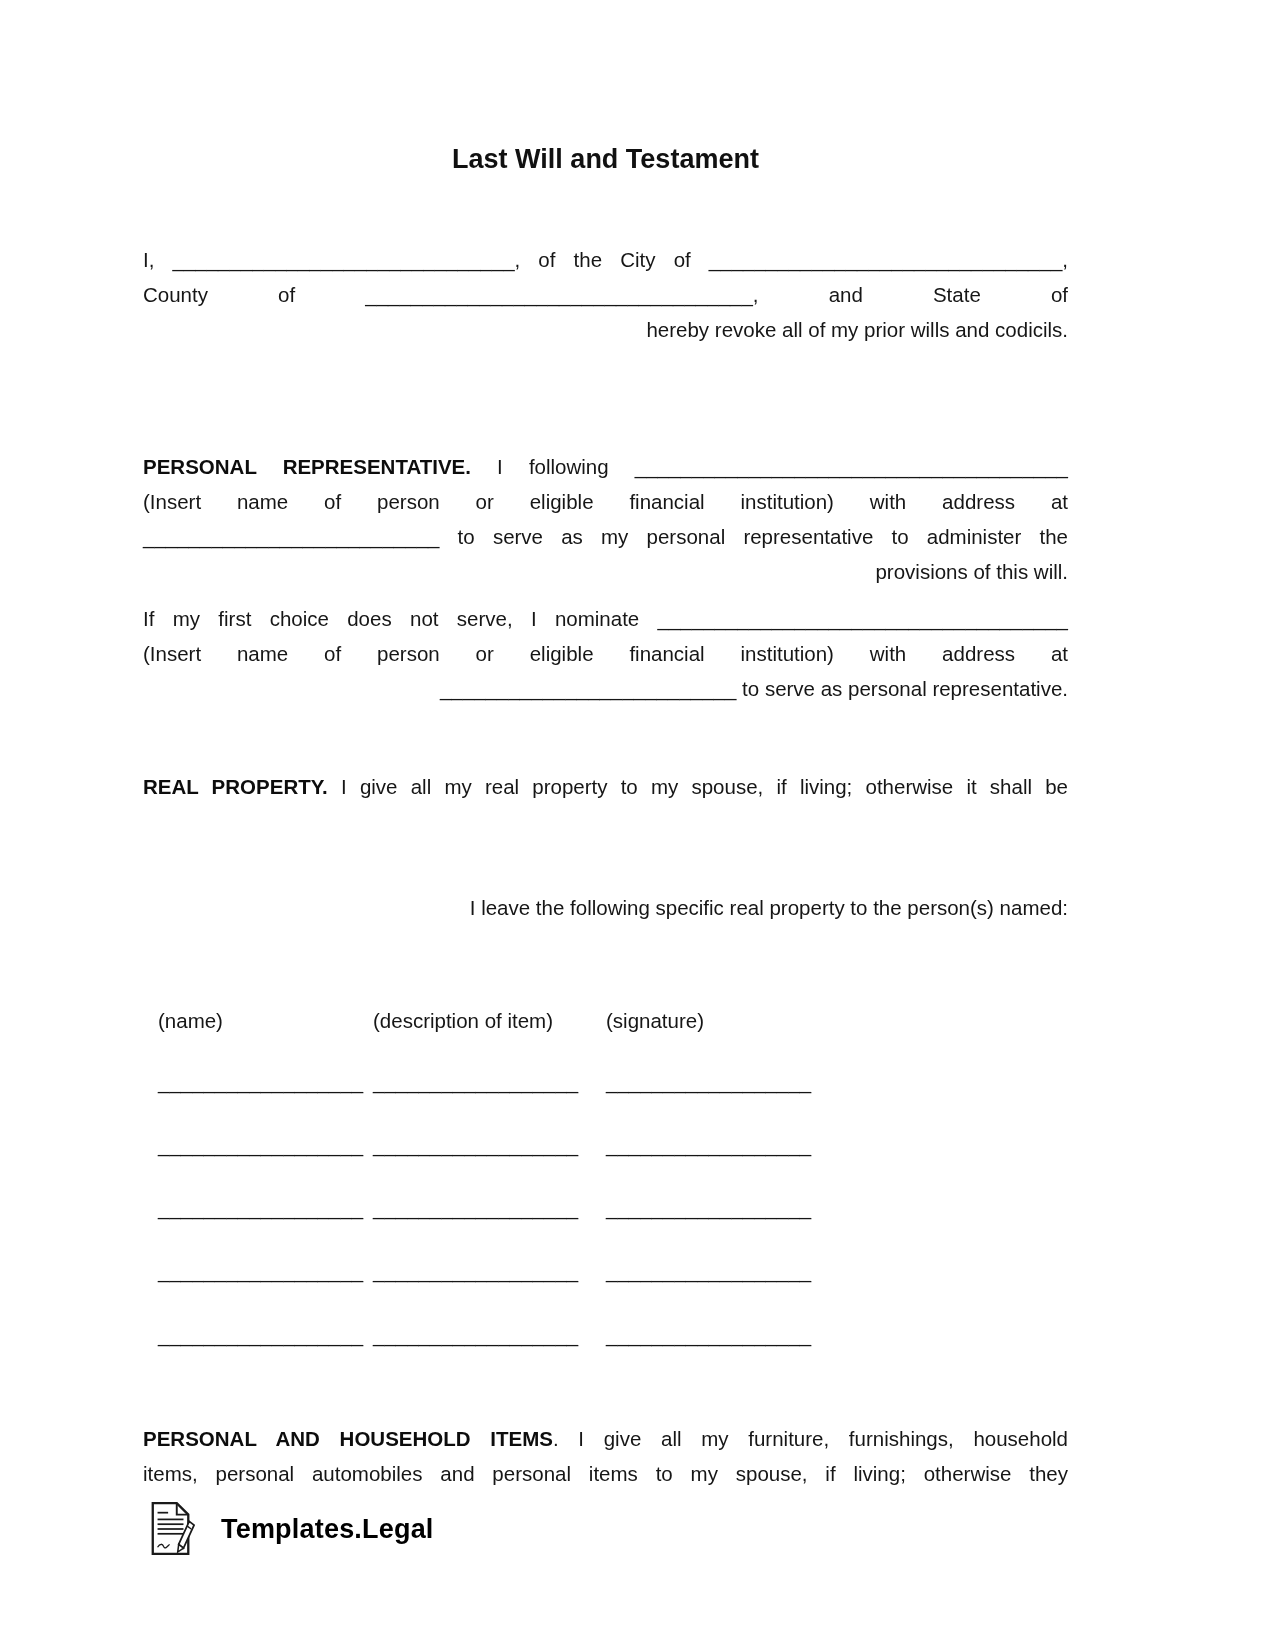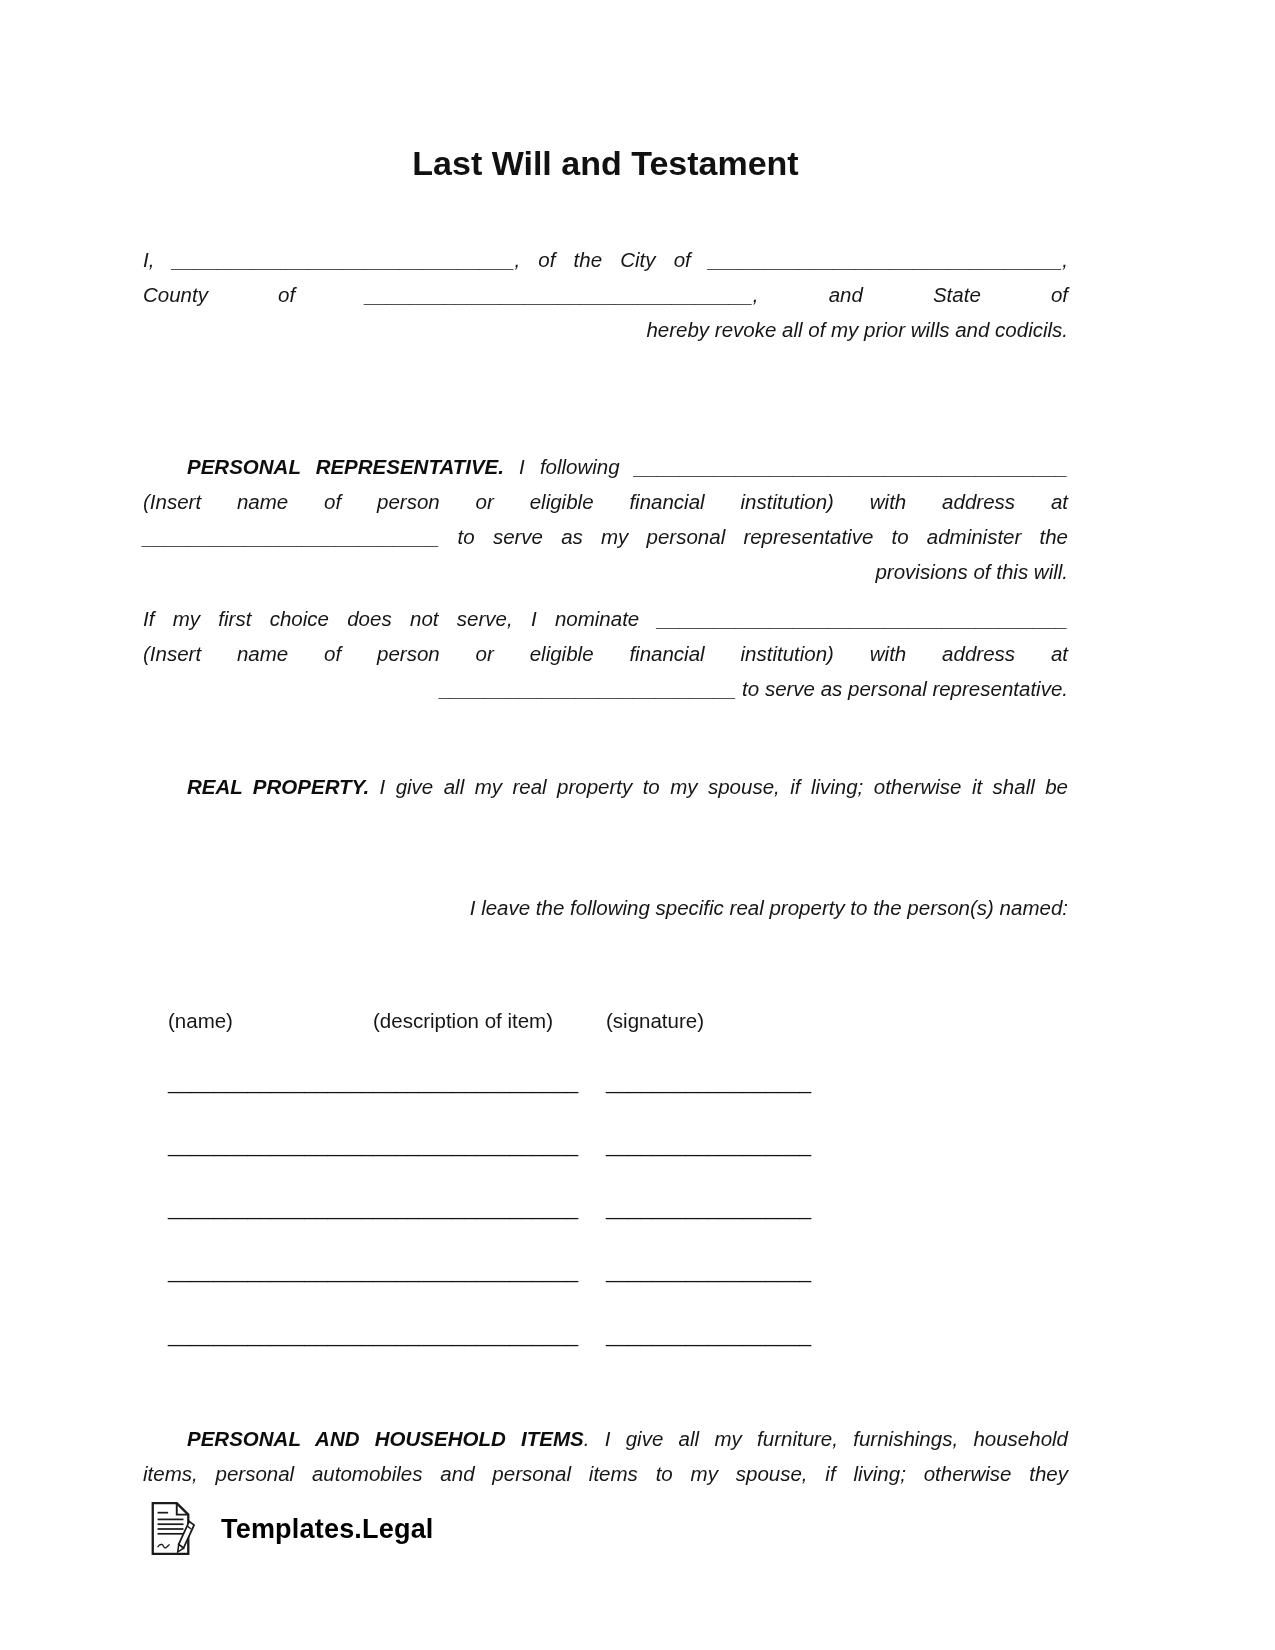--- a/index.html
+++ b/index.html
@@ -7,28 +7,28 @@
     position:relative;
     width:1275px;height:1650px;
     background:#ffffff;
     font-family:"Liberation Sans","DejaVu Sans",sans-serif;
     color:#161616;
     overflow:hidden;
     margin:0 auto;
   }
   .doc-title{
     position:absolute;top:144px;left:143px;width:925px;
-    text-align:center;font-weight:bold;font-size:34px;color:#111;
+    text-align:center;font-weight:bold;font-size:27px;color:#111;
   }
-  .para{position:absolute;left:143px;width:925px;font-size:20.5px;line-height:35px;font-style:italic;}
+  .para{position:absolute;left:143px;width:925px;font-size:20.5px;line-height:35px;}
   .jline{text-align:justify;text-align-last:justify;white-space:normal;}
   .lline{text-align:right;text-align-last:auto;}
-  .para b{font-weight:bold;color:#0d0d0d;margin-left:44px;}
+  .para b{font-weight:bold;color:#0d0d0d;}
   .tbl-row{position:absolute;left:143px;width:925px;height:35px;font-size:20.5px;line-height:35px;}
-  .tbl-row .c1{position:absolute;left:15px;white-space:pre;margin-left:10px;}
+  .tbl-row .c1{position:absolute;left:15px;white-space:pre;}
   .tbl-row .c2{position:absolute;left:230px;white-space:pre;}
   .tbl-row .c3{position:absolute;left:463px;white-space:pre;}
   .footer{
     position:absolute;left:147px;top:1500px;
     display:flex;align-items:center;gap:26px;
   }
   .brand{font-size:27px;font-weight:bold;color:#000000;letter-spacing:0.2px;}
   .logo-icon{display:block;}
 </style>
 </head>

